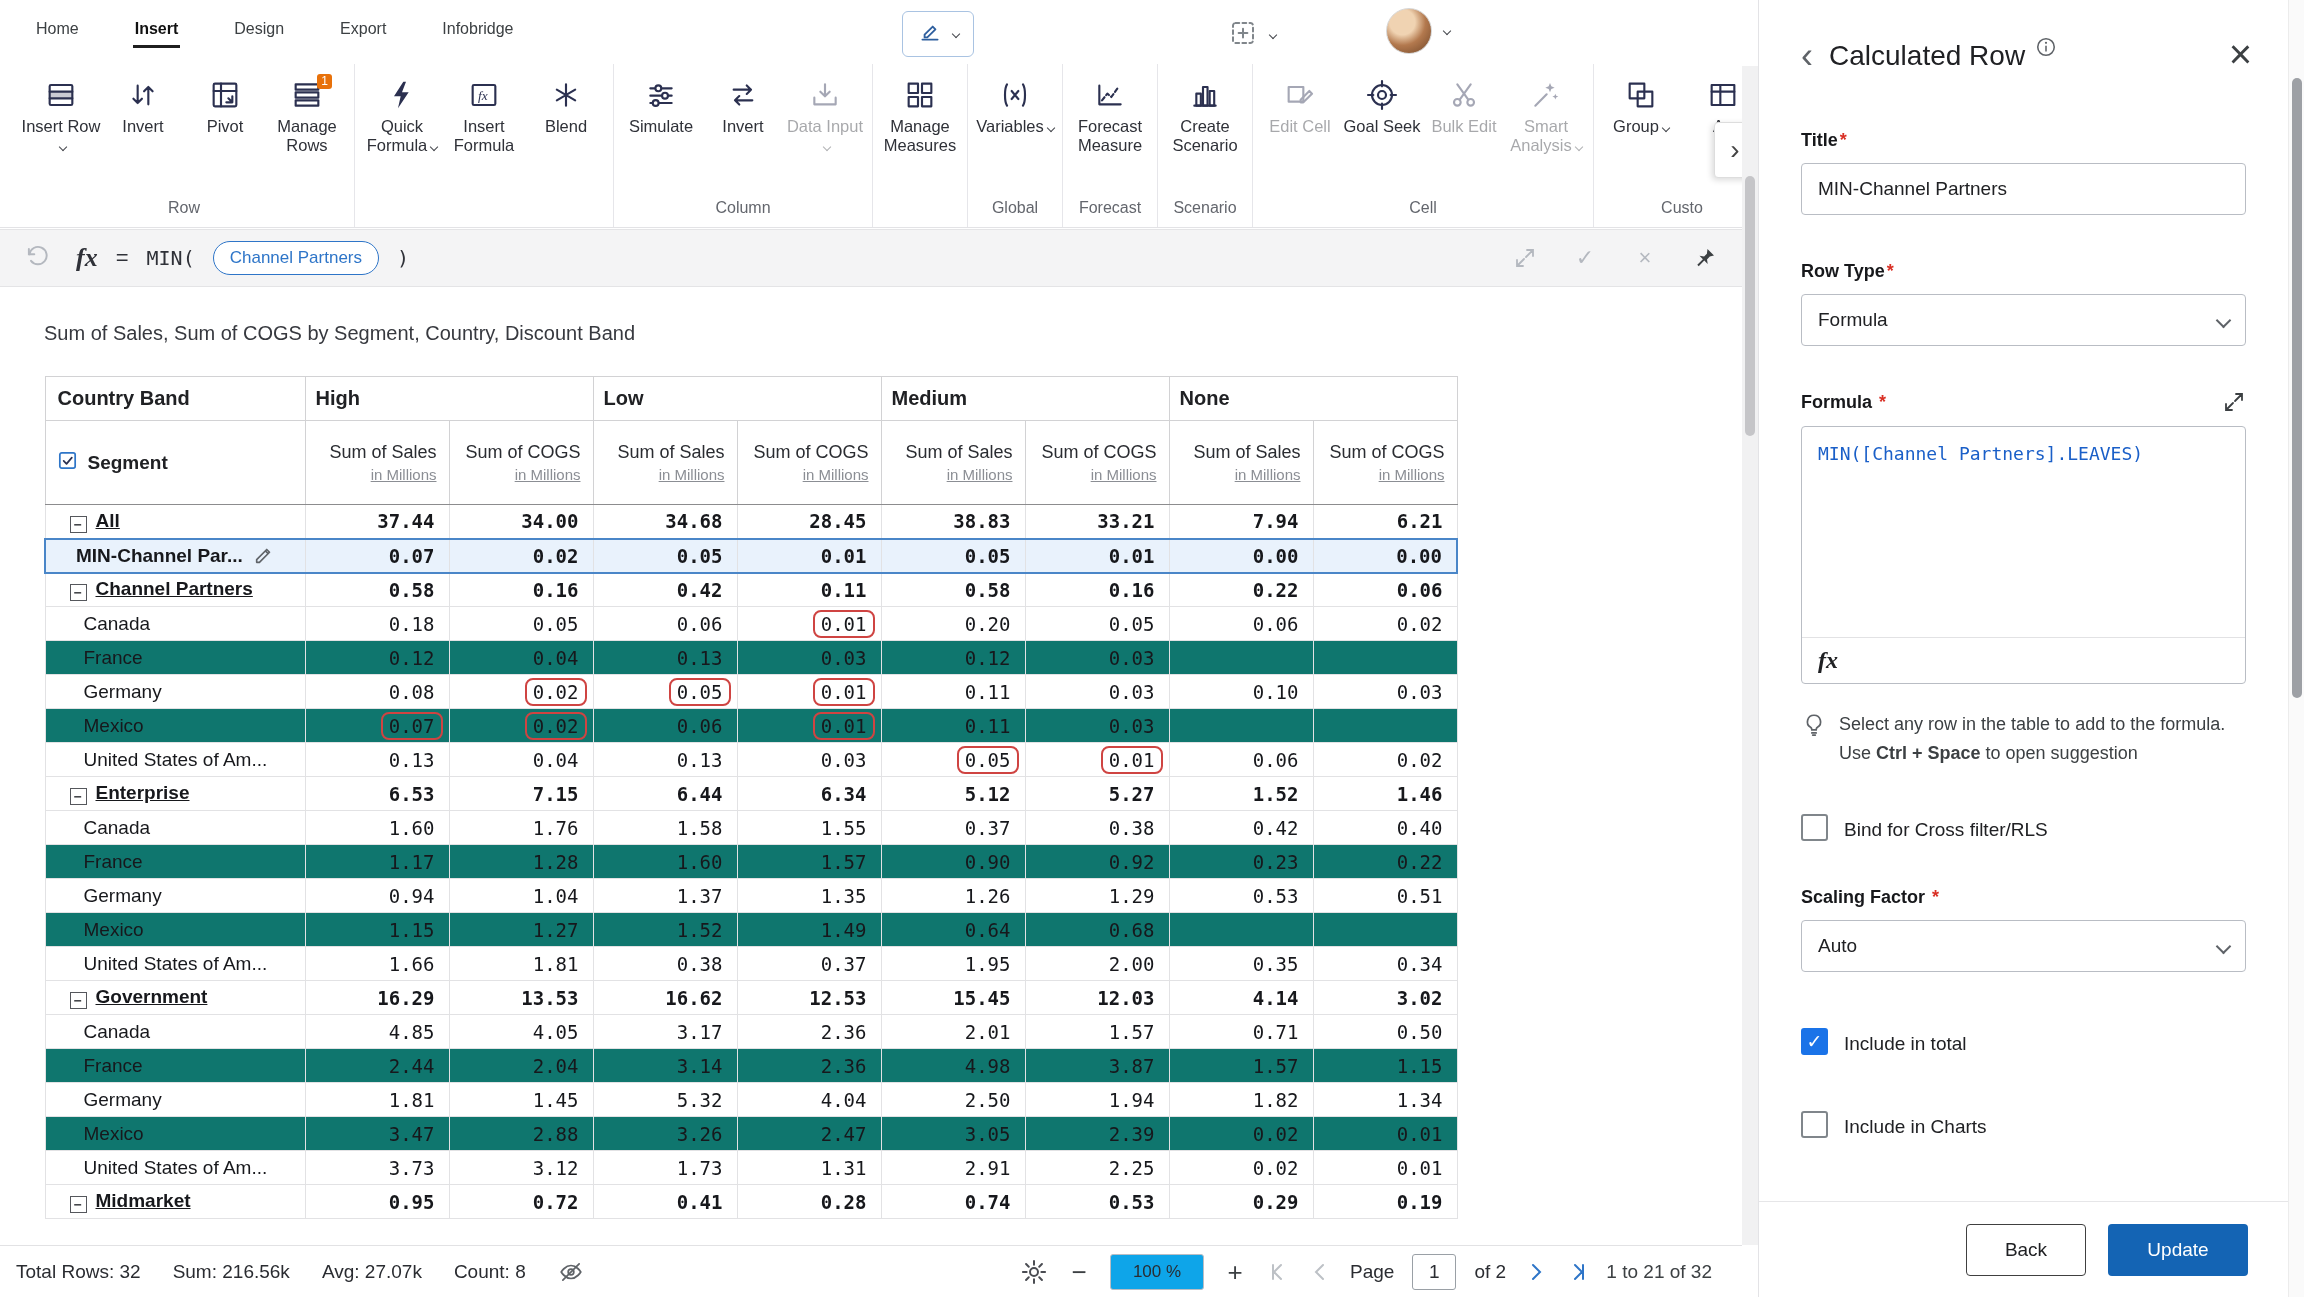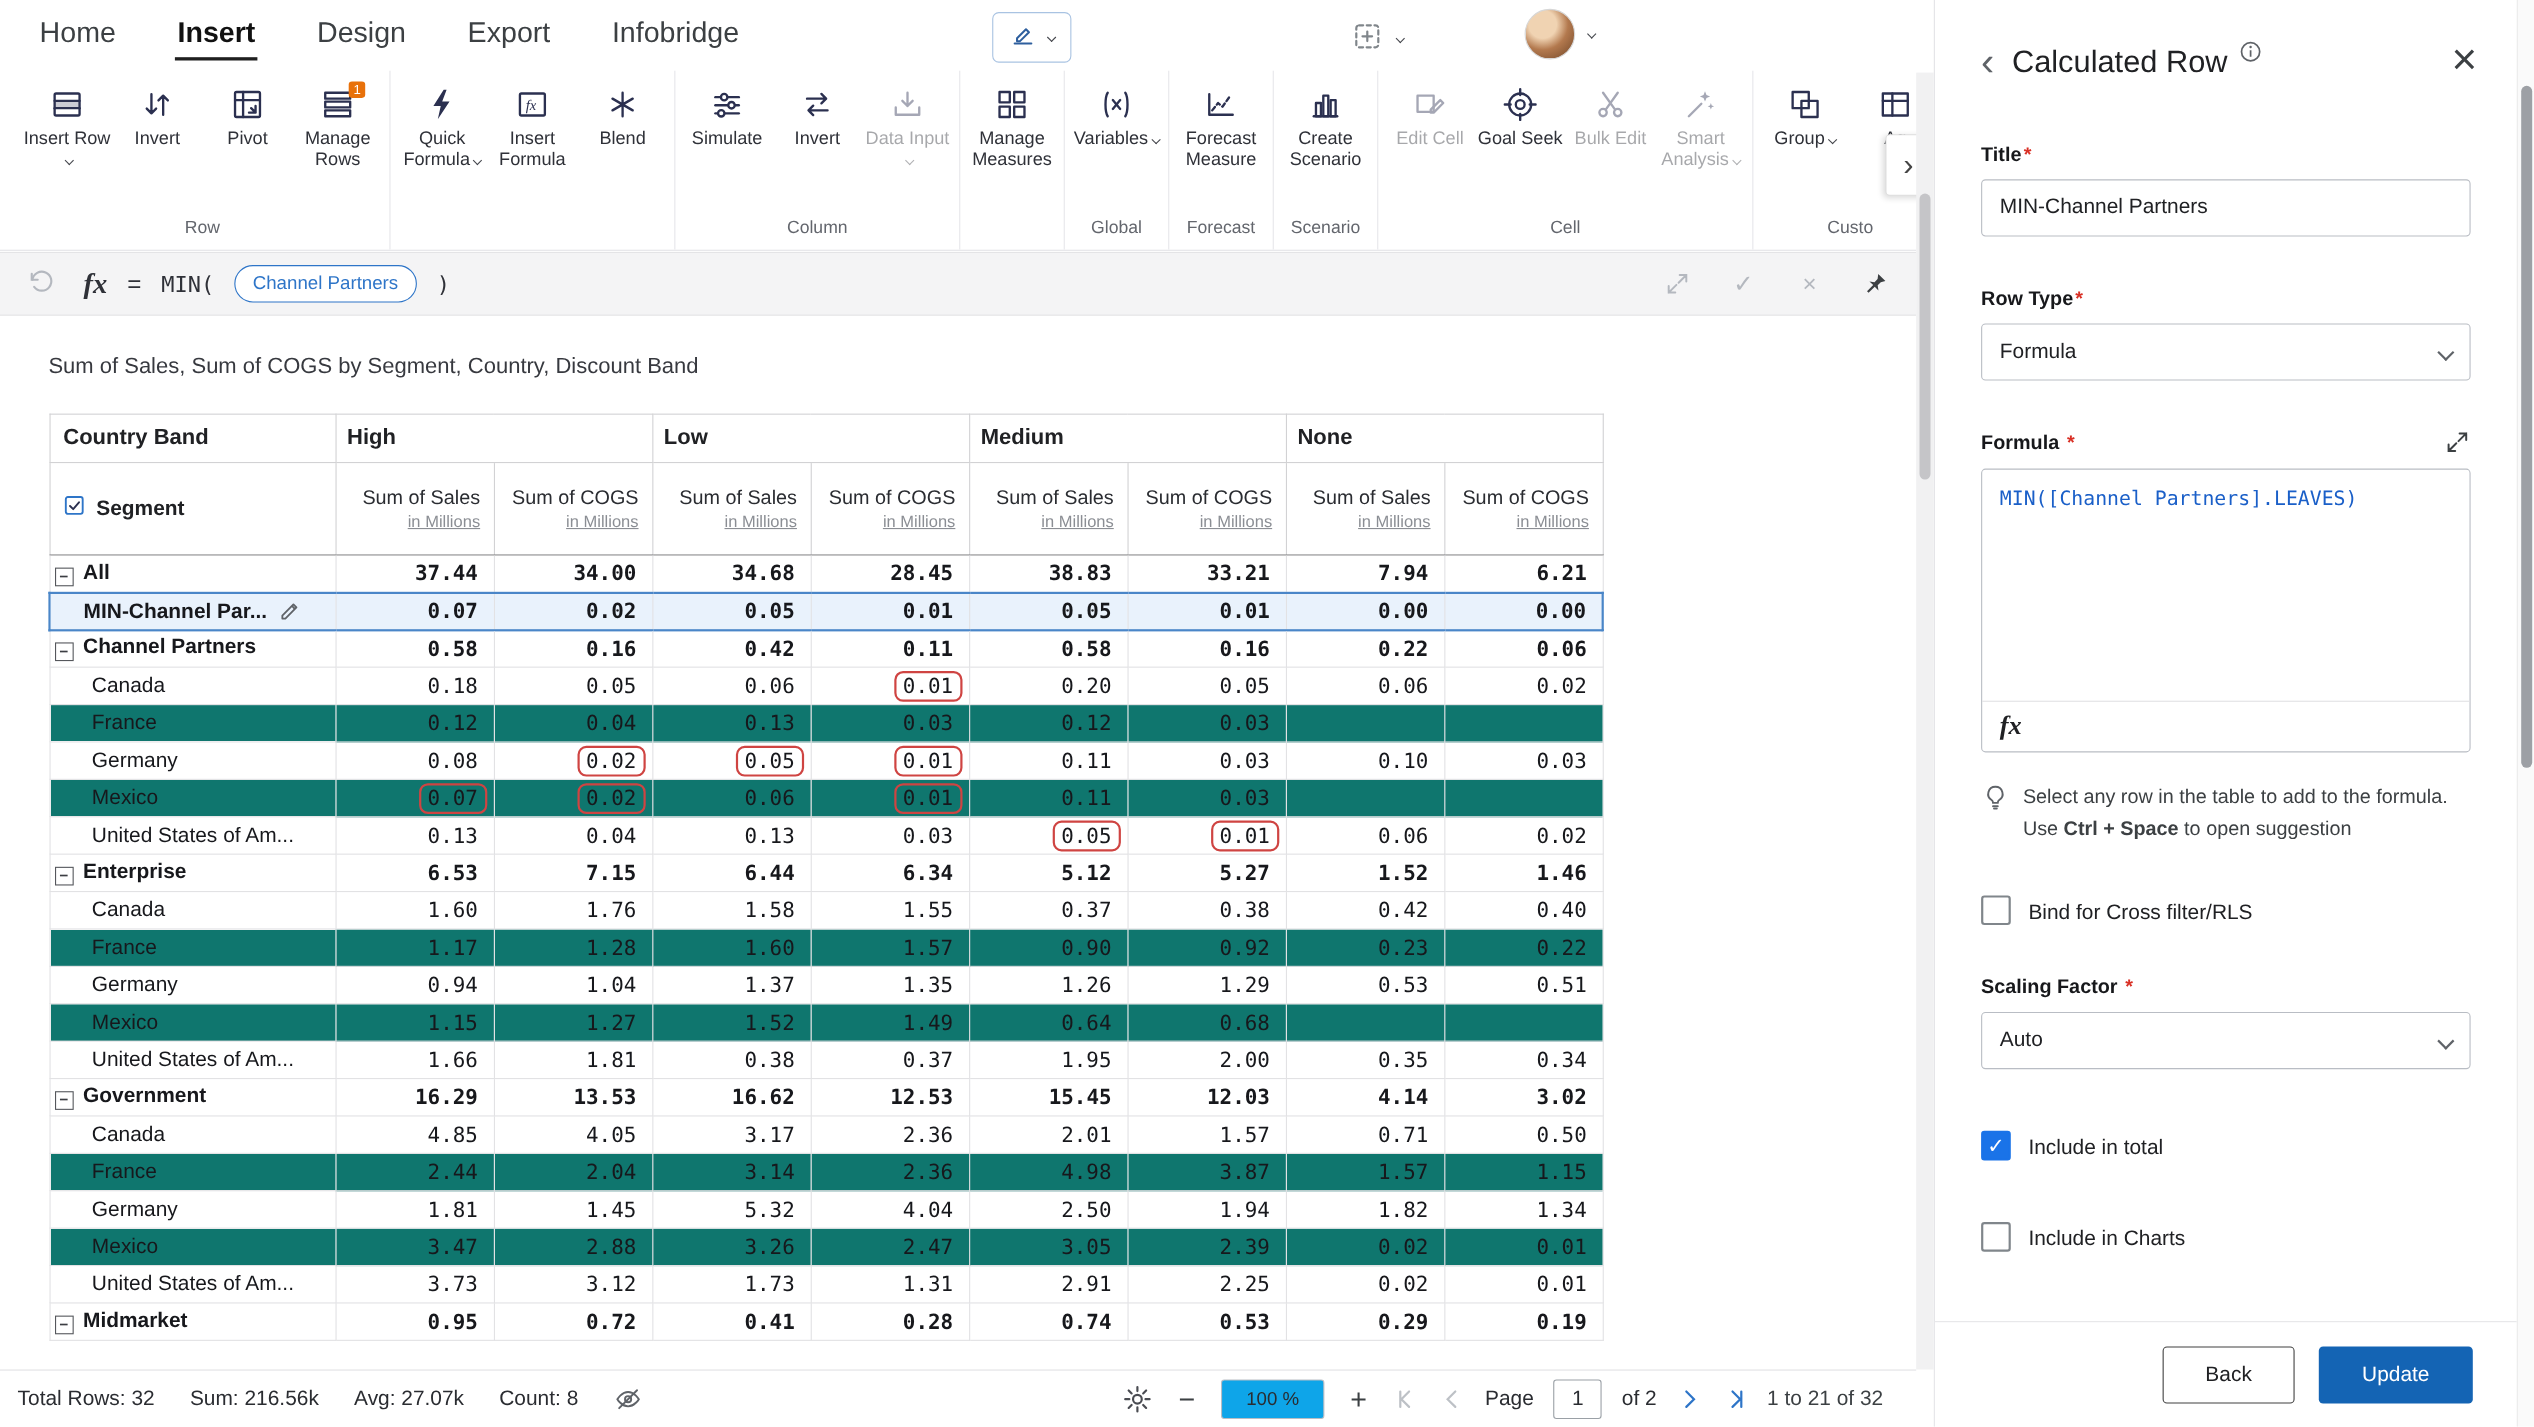--- a/index.html
+++ b/index.html
@@ -4,21 +4,21 @@
 <style>
   * { box-sizing: border-box; margin: 0; padding: 0; }
   html,body { width:2304px; height:1297px; overflow:hidden; }
   body { font-family:"Liberation Sans", sans-serif; color:#202124; background:#fff; }
   .app { display:flex; width:2304px; height:1297px; }
   .main { position:relative; width:1758px; height:1297px; background:#fff; overflow:hidden; }
 
   
   .tabs-row { position:absolute; top:0; left:0; right:16px; height:64px; background:#fff; }
   .tabs { display:flex; gap:52px; padding-left:34px; height:64px; align-items:center; }
-  .tab { font-size:26px; color:#3c4043; padding:4px 2px 7px 2px; border-bottom:3.5px solid transparent; cursor:default; }
+  .tab { font-size:16px; color:#3c4043; padding:4px 2px 7px 2px; border-bottom:3.5px solid transparent; cursor:default; }
   .tab.active { color:#111; font-weight:700; border-bottom-color:#1f1f1f; }
   .pen-btn { position:absolute; left:902px; top:11px; width:72px; height:46px; border:1px solid #a9c3e2; border-radius:6px;
              display:flex; align-items:center; justify-content:center; gap:6px; color:#2e5f9e; background:#fff; }
   .add-btn { position:absolute; left:1228px; top:14px; height:42px; display:flex; align-items:center; gap:8px; color:#80868b; }
   .avatar-wrap { position:absolute; left:1386px; top:8px; display:flex; align-items:center; gap:8px; }
   .avatar { width:46px; height:46px; border-radius:50%; background:radial-gradient(circle at 35% 30%, #f0d3b2 0 30%, #b3794e 55%, #6e4426 100%); border:1px solid #d7d7d7; }
 
   
   .buttons-row { position:absolute; top:64px; left:0; right:16px; height:164px; display:flex; padding-left:14px; overflow:hidden; border-bottom:1px solid #e3e3e6; }
   .rgroup { position:relative; display:flex; flex-direction:column; padding:0 6px; border-right:1px solid #e6e6ea; flex:none; }
@@ -60,21 +60,21 @@
   th.corner { font-size:20px; font-weight:700; text-align:left; padding-left:12px; height:44px; border-color:#d2d2d4; }
   th.band { font-size:20px; font-weight:700; text-align:left; padding-left:10px; border-color:#d2d2d4; }
   th.seg { height:84px; text-align:left; padding-left:10px; border-color:#d2d2d4; }
   .seg-inner { display:flex; align-items:center; gap:9px; font-size:19px; font-weight:700; }
   th.measure { font-weight:400; font-size:18px; text-align:right; padding-right:12px; color:#2a2c31; border-color:#d2d2d4; }
   th.measure .sub { font-size:15px; color:#8b8e94; margin-top:3px;text-decoration:underline; }
   thead tr:last-child th { border-bottom:1.5px solid #8c8c8e; }
   tbody td { height:34px; font-family:"DejaVu Sans Mono", monospace; font-size:19px; text-align:right; padding-right:14px; color:#17181c; }
   tbody td.label { font-family:"Liberation Sans", sans-serif; text-align:left; padding-left:38px; padding-right:4px; white-space:nowrap; overflow:hidden; }
   tr.group td { font-weight:700; border-top:1.5px solid #a2a2a4; }
-  tr.group td.label { padding-left:4px; }
+  tr.group td.label { padding-left:24px;text-decoration:underline; }
   tr.alt td { background:#0f766e; }
   .collapse { display:inline-flex; width:17px; height:17px; border:1.2px solid #55575c; align-items:center; justify-content:center; font-size:13px; line-height:1; margin-right:9px; color:#3c3e43; vertical-align:-2px; font-family:"DejaVu Sans Mono", monospace; }
   tr.calc td { background:var(--calc-bg,#e9f2fc); font-weight:700; border-top:2px solid var(--calc-border,#4a86c8); border-bottom:2px solid var(--calc-border,#4a86c8); }
   tr.calc td:first-child { border-left:2px solid var(--calc-border,#4a86c8); padding-left:30px; }
   tr.calc td:last-child { border-right:2px solid var(--calc-border,#4a86c8); }
   .pencil { display:inline-block; width:22px; height:22px; margin-left:10px; vertical-align:-4px; color:#5f6368; }
   .redbox { display:inline-block; border:2px solid var(--redbox,#cf4442); border-radius:8px; padding:1px 6px; margin:-3px -8px -3px 0; }
 
   
   .status-bar { position:absolute; bottom:0; left:0; right:16px; height:52px; border-top:1px solid #e2e2e4; background:#fff; font-size:19px; color:#2a2c31; }

